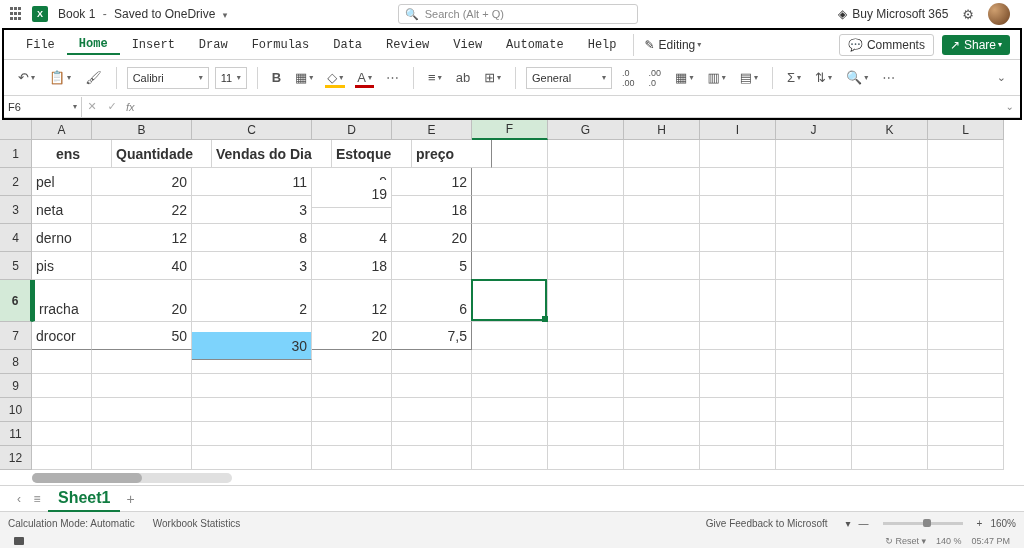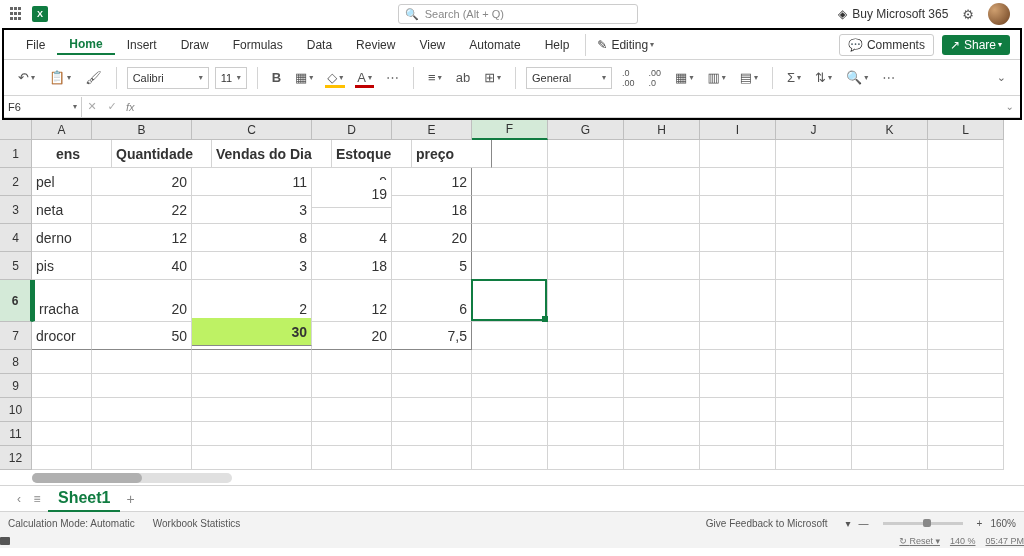--- a/index.html
+++ b/index.html
@@ -17,21 +17,21 @@
   .search-box { width:240px; height:20px; border:1px solid #ccc; border-radius:3px; display:flex; align-items:center; padding:0 6px; color:#888; font-size:11px; margin-right:200px;}
   .search-box .sicon { margin-right:6px; }
   .buy-btn { display:flex; align-items:center; font-size:12px; color:#333; margin-right:14px; }
   .diamond { margin-right:5px; }
   .gear { margin-right:14px; font-size:13px; color:#555;}
   .avatar { width:22px; height:22px; border-radius:50%; background: radial-gradient(circle at 30% 30%, #d0a070, #6b4020); margin-right:4px; }
 
   
   .ribbon-wrap { border:2px solid #000; margin:0 2px; }
   .tabs { height:30px; display:flex; align-items:center; padding:0 10px; border-bottom:1px solid #d4d4d4; }
-  .tab { font-size:12px; padding:0 12px; height:20px; display:flex; align-items:center; color:#333; cursor:pointer; }
+  .tab { font-size:12px; padding:0 12px; height:20px; display:flex; align-items:center; color:#333; cursor:pointer;font-family:Liberation Mono, monospace; }
   .tab.active { color:#107c41; font-weight:600; border-bottom:2px solid #107c41; }
   .tabs-spacer { flex:1; }
   .editing-mode { display:flex; align-items:center; font-size:12px; border:1px solid transparent; padding:2px 6px; color:#333;}
   .editing-mode .pen { margin-right:4px; }
   .comments-btn { display:flex; align-items:center; border:1px solid #ccc; border-radius:3px; padding:3px 8px; font-size:12px; margin-left:20px;}
   .share-btn { display:flex; align-items:center; background:#107c41; color:#fff; border-radius:3px; padding:3px 8px; font-size:12px; margin-left:8px;}
   .share-btn .sicon { margin-right:4px; }
 
   
   .toolbar { height:36px; display:flex; align-items:center; padding:0 10px; gap:6px; border-bottom:1px solid #d4d4d4;}
@@ -83,39 +83,45 @@
   .add-sheet { color:#888; font-size:14px; margin-left:4px;}
 
   
   .status-bar { height:22px; display:flex; align-items:center; padding:0 8px; font-size:10px; color:#555; background:#f3f3f3;}
   .status-bar .s-item { margin-right:18px; }
   .status-flex { flex:1; }
   .zoom-slider { width:80px; height:3px; background:#ccc; margin:0 6px; position:relative;}
   .zoom-thumb { position:absolute; left:50%; top:-3px; width:8px; height:8px; background:#888; border-radius:2px;}
 
   
-  .microbar { height:14px; display:flex; align-items:center; padding:0 0; font-size:9px; color:#777; background:#f3f3f3;text-decoration:underline;}
+  .microbar { height:14px; display:flex; align-items:center; padding:0 14px; font-size:9px; color:#777; background:#f3f3f3;}
   .micro-icon { width:10px; height:8px; background:#555; margin-right:4px; border-radius:1px;}
 </style>
 </head>
 <body>
 
 <div class="titlebar">
   <div class="apps-icon">
     <span></span>
       <span></span>
       <span></span>
       <span></span>
       <span></span>
       <span></span>
       <span></span>
       <span></span>
       <span></span>
   </div>
   <div class="excel-icon">X</div>
+  <span class="title-text">
+    <span>Book 1</span>
+    <span class="title-sep">-</span>
+    <span>Saved to OneDrive</span>
+    <span class="title-caret">▾</span>
+  </span>
   <div class="title-spacer"></div>
   <div class="search-box">
     <span class="sicon">🔍</span>
     <span>Search (Alt + Q)</span>
   </div>
   <div class="buy-btn">
     <span class="diamond">◈</span>
     <span>Buy Microsoft 365</span>
   </div>
   <span class="gear">⚙</span>
@@ -408,21 +414,21 @@
       <div class="cell num" style="left: 160px; top: 112px; width: 120px; height: 28px; background: rgb(255, 255, 255);">3</div>
       <div class="cell num" style="left: 280px; top: 112px; width: 80px; height: 28px; background: rgb(255, 255, 255);">18</div>
       <div class="cell num" style="left: 360px; top: 112px; width: 80px; height: 28px; background: rgb(255, 255, 255); border-right: 1px solid rgb(136, 136, 136);">5</div>
       <div class="cell " style="left: 0px; top: 140px; width: 60px; height: 42px; background: rgb(255, 255, 255); border-left: 3px solid rgb(16, 124, 65); align-items: flex-end; padding-bottom: 4px;">rracha</div>
       <div class="cell num" style="left: 60px; top: 140px; width: 100px; height: 42px; background: rgb(255, 255, 255); align-items: flex-end; padding-bottom: 4px;">20</div>
       <div class="cell num" style="left: 160px; top: 140px; width: 120px; height: 42px; background: rgb(255, 255, 255); align-items: flex-end; padding-bottom: 4px;">2</div>
       <div class="cell num" style="left: 280px; top: 140px; width: 80px; height: 42px; background: rgb(255, 255, 255); align-items: flex-end; padding-bottom: 4px;">12</div>
       <div class="cell num" style="left: 360px; top: 140px; width: 80px; height: 42px; background: rgb(255, 255, 255); border-right: 1px solid rgb(136, 136, 136); align-items: flex-end; padding-bottom: 4px;">6</div>
       <div class="cell " style="left: 0px; top: 182px; width: 60px; height: 28px; background: rgb(255, 255, 255); border-bottom: 1px solid rgb(136, 136, 136);">drocor</div>
       <div class="cell num" style="left: 60px; top: 182px; width: 100px; height: 28px; background: rgb(255, 255, 255); border-bottom: 1px solid rgb(136, 136, 136);">50</div>
-      <div class="cell num" style="left: 160px; top: 178px; width: 120px; height: 28px; background: #bef264; border-bottom: 1px solid rgb(136, 136, 136); font-weight: bold;">30</div>
+      <div class="cell num" style="left: 160px; top: 192px; width: 120px; height: 28px; background: #7dd3fc; border-bottom: 1px solid rgb(136, 136, 136);">30</div>
       <div class="cell num" style="left: 280px; top: 182px; width: 80px; height: 28px; background: rgb(255, 255, 255); border-bottom: 1px solid rgb(136, 136, 136);">20</div>
       <div class="cell num" style="left: 360px; top: 182px; width: 80px; height: 28px; background: rgb(255, 255, 255); border-right: 1px solid rgb(136, 136, 136); border-bottom: 1px solid rgb(136, 136, 136);">7,5</div>
       <div class="sel-box" style="left: 439px; top: 139px; width: 76px; height: 42px;">
         <div class="sel-handle"></div>
       </div>
     </div>
   <div class="hscroll">
     <div class="hscroll-thumb"></div>
   </div>
 </div>

